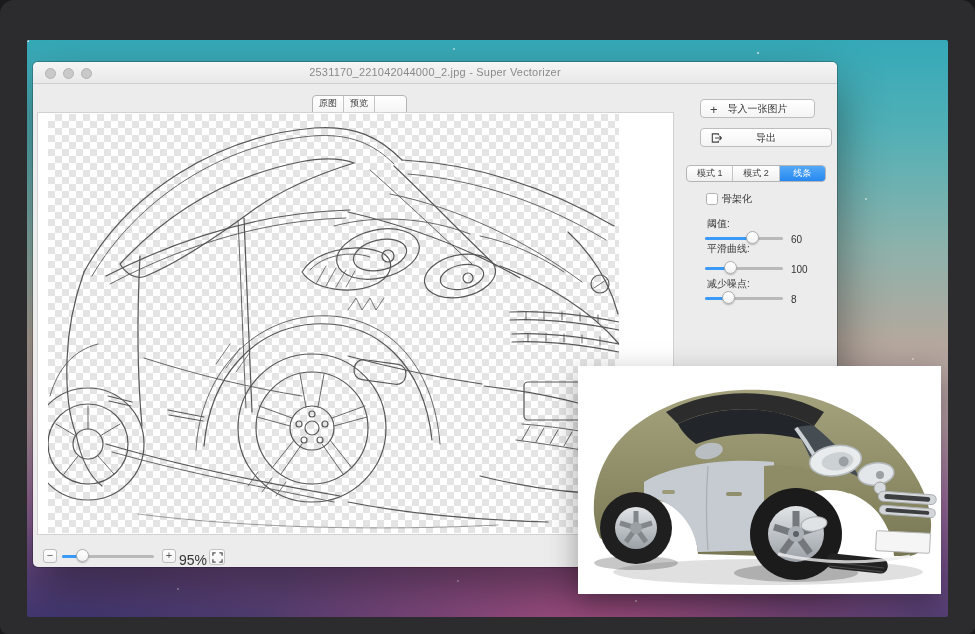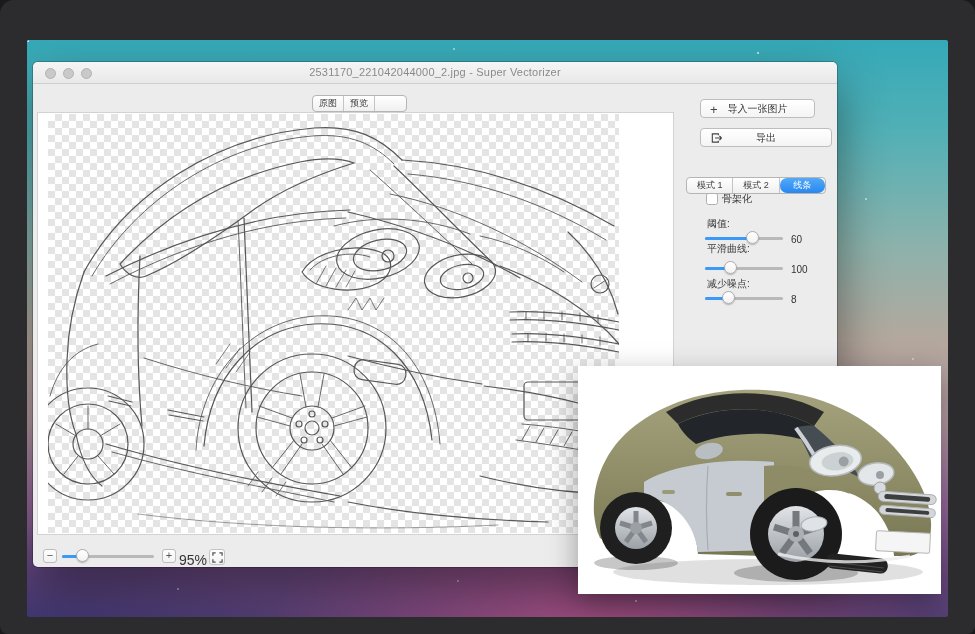--- a/index.html
+++ b/index.html
@@ -44,21 +44,21 @@
   }
   .title {
     position:absolute; left:0; right:0; top:4px; text-align:center;
     font-size:11px; color:#8a8a8a; letter-spacing:.2px;
   }
   .lights { position:absolute; left:12px; top:6px; display:flex; gap:7px; }
   .light { width:11px; height:11px; border-radius:50%;
     background:#c9c9c9; border:1px solid #b3b3b3; }
   
   .tabs {
-    position:absolute; left:279px; top:33px; height:17px; display:flex;
+    position:absolute; left:279px; top:33px; height:26px; display:flex;
     border:1px solid #b5b5b5; border-radius:4px; overflow:hidden;
     background:linear-gradient(#ffffff,#f0f0f0);
   }
   .tabs .seg {
     width:31px; font-size:9px; color:#3c3c3c; text-align:center;
     line-height:15px; border-right:1px solid #c4c4c4; cursor:default;
   }
   .tabs .seg:last-child { border-right:none;margin-top:24px; }
   .tabs .seg.selected { background:linear-gradient(#54a9f8,#2688f0); color:#fff; }
   
@@ -77,28 +77,27 @@
     position:absolute; display:flex; align-items:center; justify-content:center;
     background:linear-gradient(#ffffff,#f4f4f4); border:1px solid #bdbdbd;
     border-radius:4px; font-size:10px; color:#333; cursor:default;
   }
   .btn .lead-icon { position:absolute; left:9px; top:50%; transform:translateY(-50%);
     color:#444; font-size:13px; line-height:1; display:flex; }
   .seg-modes {
     position:absolute; left:653px; top:103px; width:140px; height:17px; display:flex;
     border:1px solid #b5b5b5; border-radius:4px; overflow:hidden;
     background:linear-gradient(#ffffff,#f0f0f0);
-    margin-top:12px;
   }
   .seg-modes .seg {
     flex:1; font-size:9px; color:#3c3c3c; text-align:center; line-height:15px;
     border-right:1px solid #c4c4c4;
   }
   .seg-modes .seg:last-child { border-right:none; }
-  .seg-modes .seg.selected { background:linear-gradient(#54a9f8,#2688f0); color:#fff;border-radius:7px; }
+  .seg-modes .seg.selected { background:linear-gradient(#54a9f8,#2688f0); color:#fff; }
   .check-row { position:absolute; left:673px; top:130px; display:flex; align-items:center; gap:4px; }
   .checkbox { width:12px; height:12px; background:#fff; border:1px solid #b0b0b0; border-radius:2.5px; }
   .check-label, .slider-label { font-size:10px; color:#3a3a3a; }
   .slider-label { position:absolute; left:674px; }
   .slider-value { position:absolute; font-size:10px; color:#333; }
   .slider { position:absolute; left:672px; width:78px; height:14px; }
   .slider .track { position:absolute; left:0; right:0; top:6px; height:2.5px;
     background:#b9b9b9; border-radius:2px; }
   .slider .fill { position:absolute; left:0; top:6px; height:2.5px;
     background:#3b9af9; border-radius:2px; }

